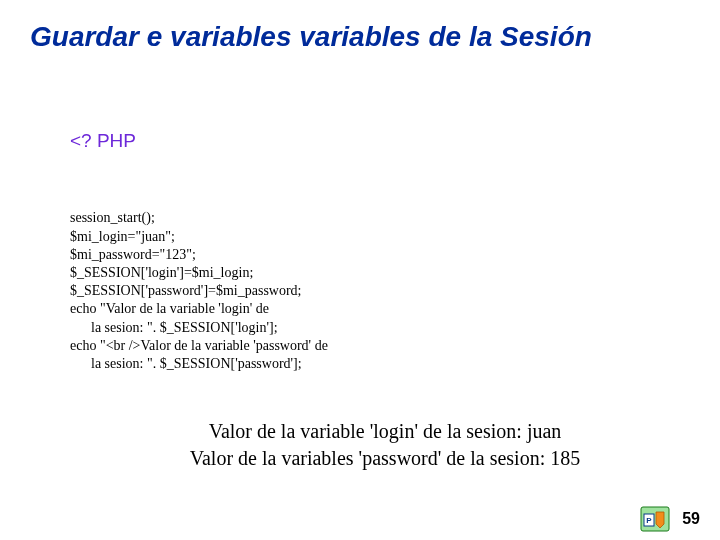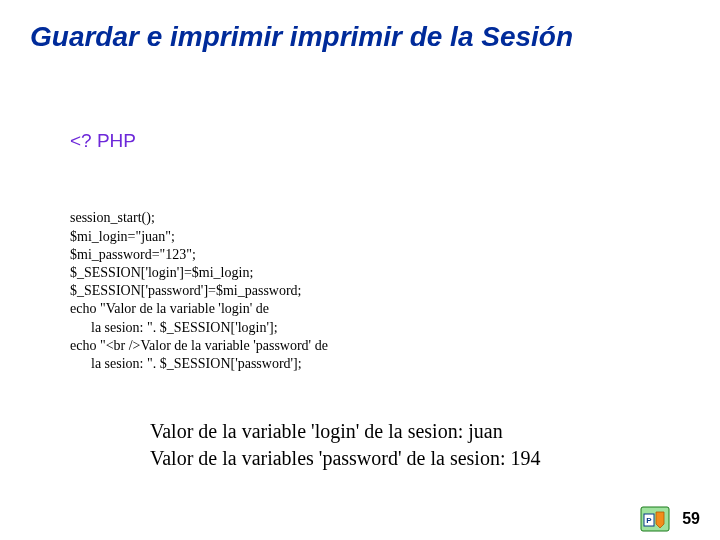--- a/index.html
+++ b/index.html
@@ -52,20 +52,21 @@
   }
   .output-box {
     position: absolute;
     top: 418px;
     left: 150px;
     width: 470px;
     font-family: "Times New Roman", Times, serif;
     font-size: 20px;
     color: #000;
     line-height: 1.35;
+    text-align: center;
   }
   .output-box .row {
     white-space: nowrap;
   }
   .page-number {
     position: absolute;
     bottom: 12px;
     right: 20px;
     font-size: 16px;
     font-weight: bold;
@@ -77,42 +78,42 @@
     right: 50px;
     width: 30px;
     height: 26px;
   }
 </style>
 </head>
 <body>
 
 <div class="slide">
 
-  <div class="title">Guardar e imprimir imprimir de la Sesión</div>
+  <div class="title">Guardar e variables variables de la Sesión</div>
 
   <div class="code-block">
     <div class="code-open">&lt;? PHP</div>
     <div class="code-body">session_start();
 $mi_login="juan";
 $mi_password="123";
 $_SESSION['login']=$mi_login;
 $_SESSION['password']=$mi_password;
 echo "Valor de la variable 'login' de
       la sesion: ". $_SESSION['login'];
 echo "&lt;br /&gt;Valor de la variable 'password' de
       la sesion: ". $_SESSION['password'];</div>
     
   </div>
 
   <div class="output-box">
     <div class="row">
       <span>Valor de la variable 'login' de la sesion: </span><span>juan</span>
     </div>
     <div class="row">
-      <span>Valor de la variables 'password' de la sesion: </span><span>194</span>
+      <span>Valor de la variables 'password' de la sesion: </span><span>185</span>
     </div>
   </div>
 
   <div class="logo">
     <svg viewBox="0 0 30 26" width="30" height="26">
       <rect x="1" y="1" width="28" height="24" rx="2" fill="#9fe29f" stroke="#1a7a1a" stroke-width="1"></rect>
       <rect x="4" y="8" width="10" height="12" fill="#ffffff" stroke="#0a3a8a" stroke-width="1"></rect>
       <text x="9" y="17" font-size="8" font-family="Arial" font-weight="bold" fill="#0a3a8a" text-anchor="middle">P</text>
       <path d="M 16 6 L 24 6 L 24 18 L 20 22 L 16 18 Z" fill="#f28c1a" stroke="#b05a00" stroke-width="0.8"></path>
     </svg>

